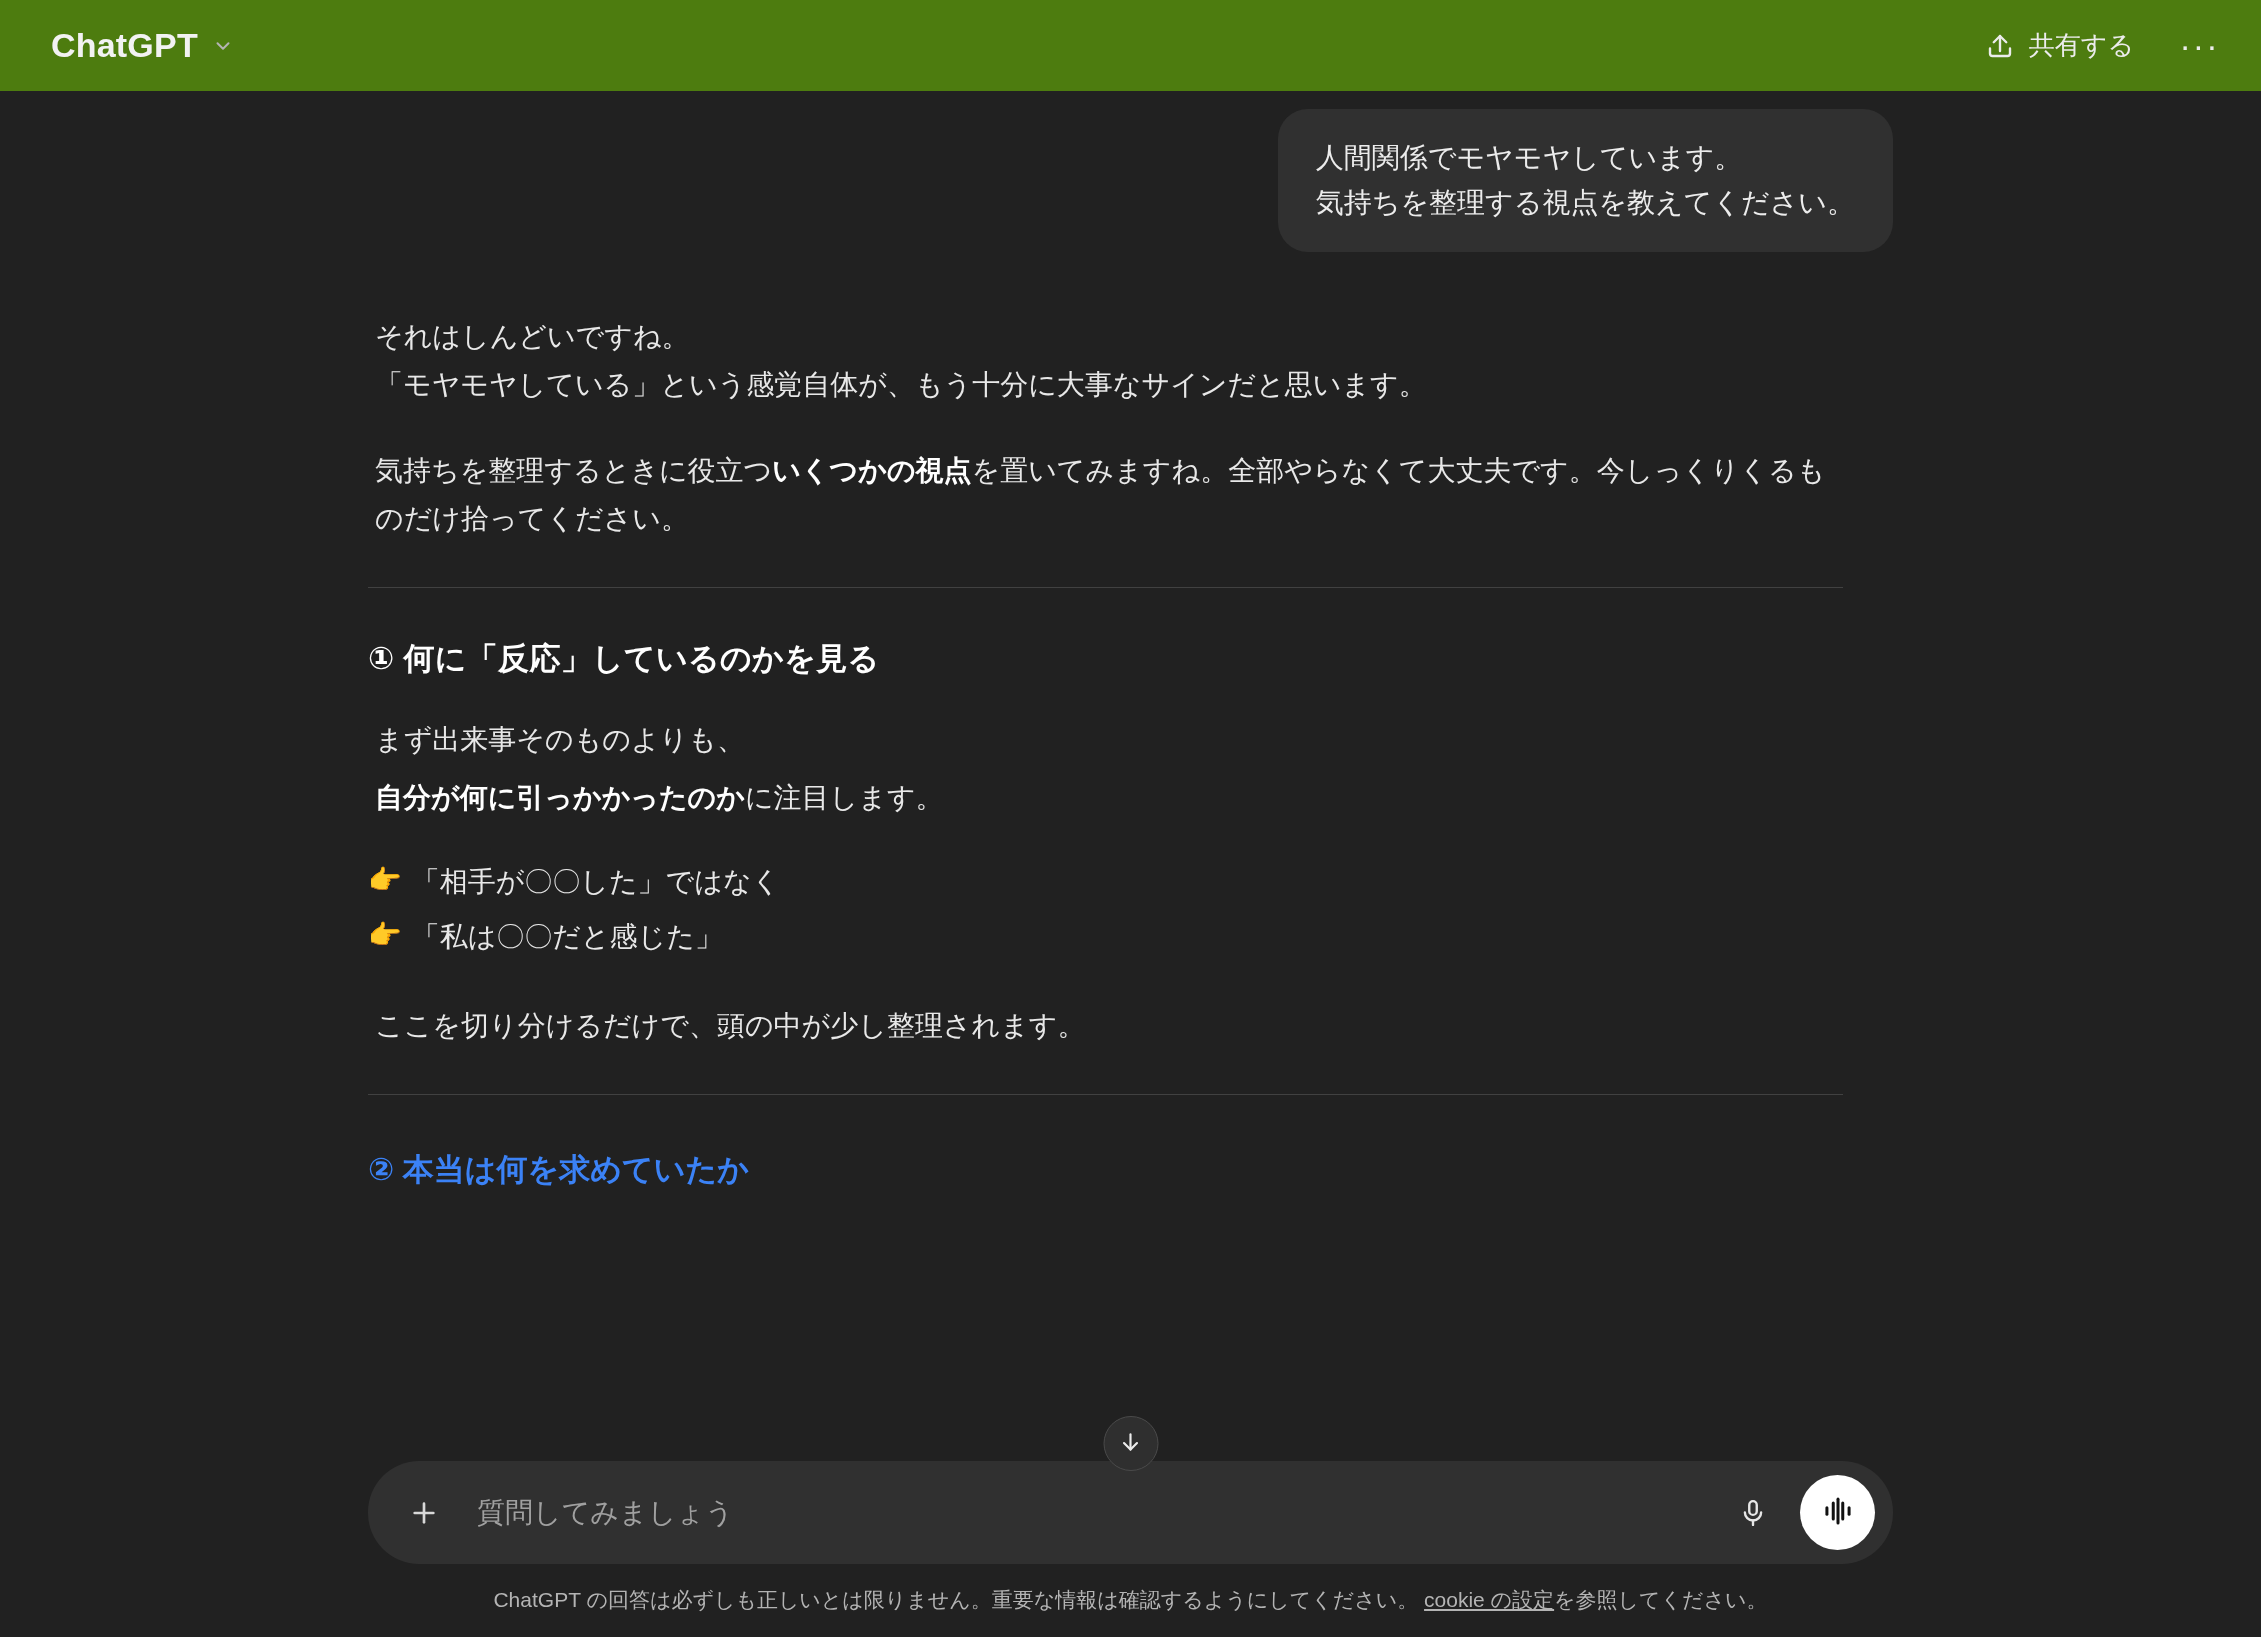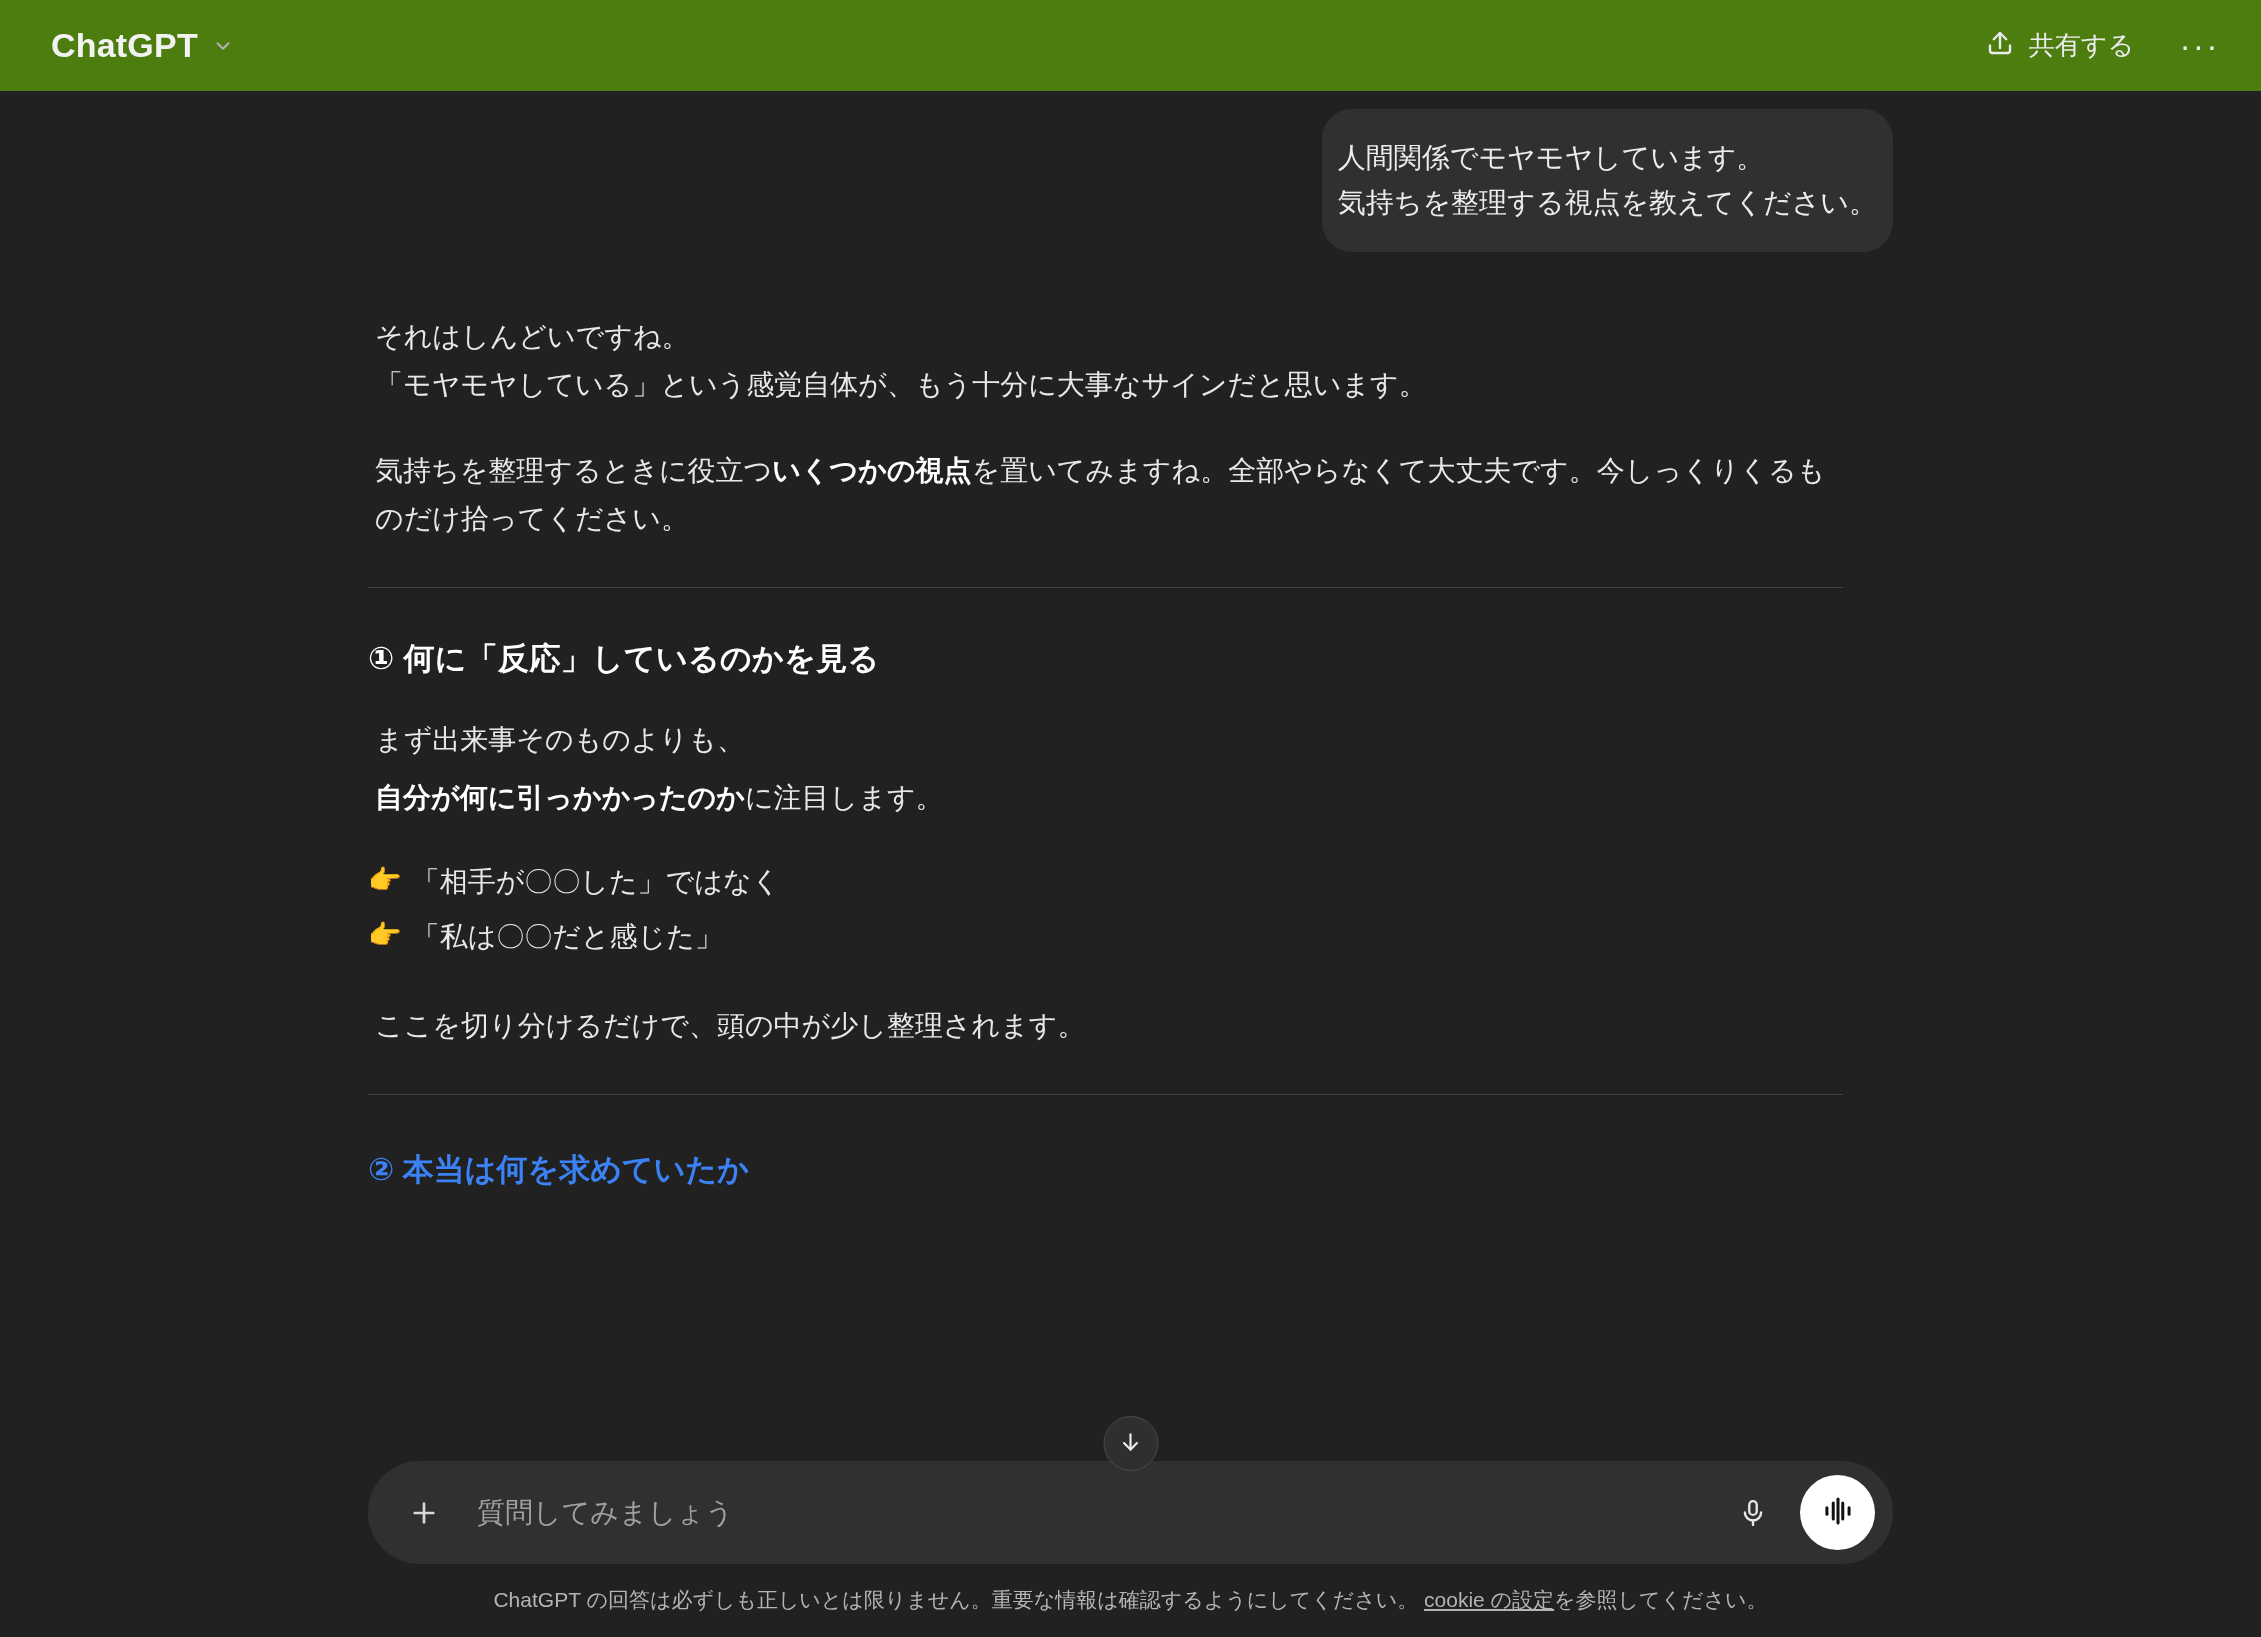--- a/index.html
+++ b/index.html
@@ -51,20 +51,21 @@
     height: 22px;
     color: #b4b4b4;
     display: inline-flex;
     align-items: center;
     justify-content: center;
   }
   .header-spacer { flex: 1 1 auto; }
 
   .hdr-btn {
     display: flex;
+    align-items: center;
     gap: 14px;
     padding: 12px 20px;
     border-radius: 14px;
     cursor: pointer;
     color: #ececec;
     font-size: 26px;
     white-space: nowrap;
   }
   .hdr-btn .ic { width: 30px; height: 30px; display: inline-flex; align-items: center; justify-content: center; color: #ececec; }
   .dots {
@@ -92,21 +93,21 @@
   }
 
   .user-row {
     display: flex;
     justify-content: flex-end;
     padding-right: 0px;
   }
   .user-bubble {
     background: #303030;
     border-radius: 30px;
-    padding: 26px 16px;
+    padding: 26px 38px;
     max-width: 990px;
     font-size: 28px;
     line-height: 1.62;
     color: #ececec;
     white-space: pre-line;
   }
 
   .assistant {
     padding: 0 50px 0 0;
     margin-top: 61px;

